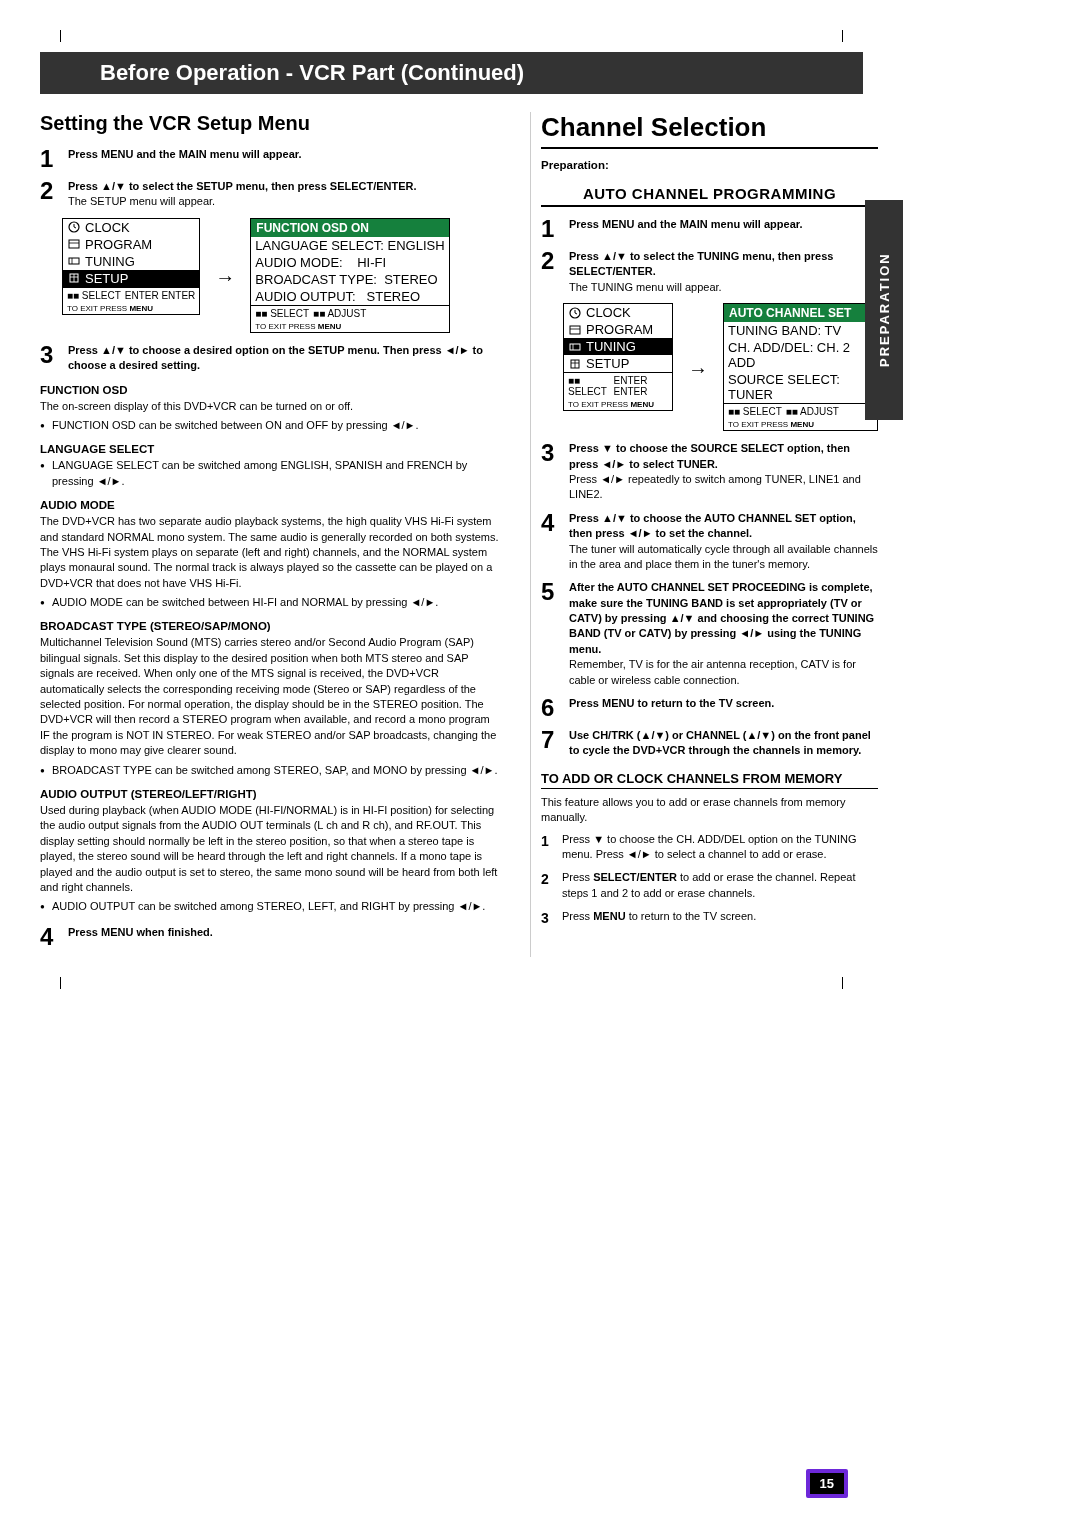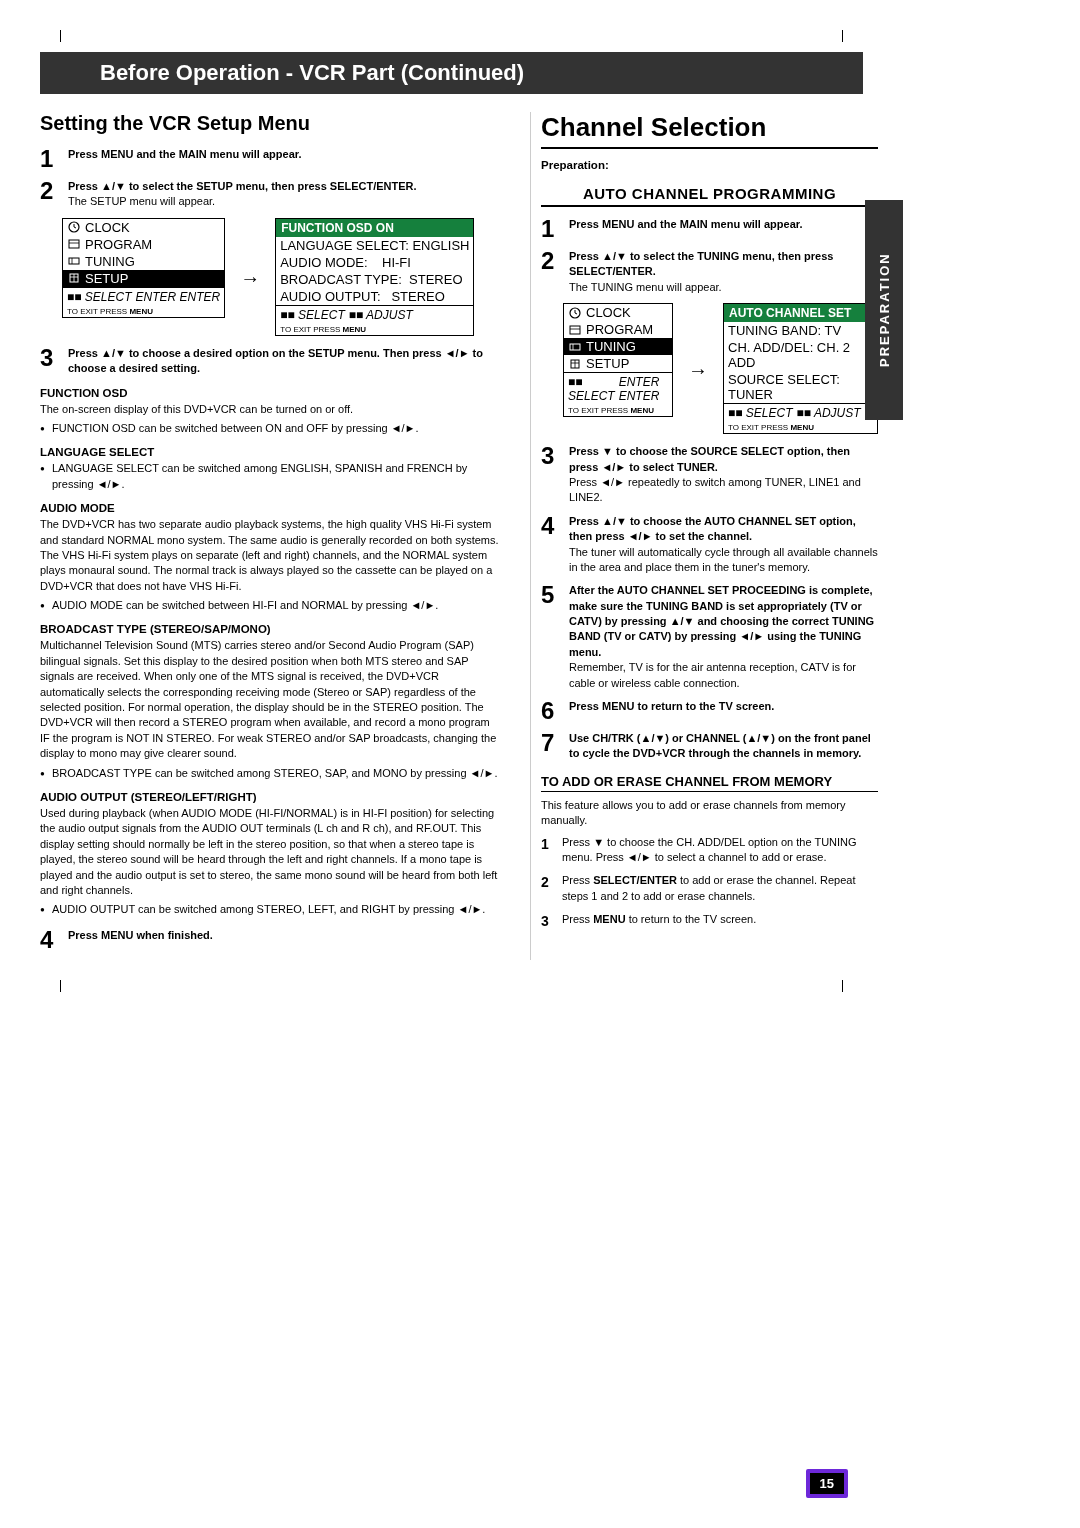--- a/index.html
+++ b/index.html
@@ -193,24 +193,23 @@
 
     .menu-arrow {
       font-size: 20px;
       font-weight: bold;
       align-self: center;
     }
 
     .menu-box-footer {
       border-top: 1px solid #000;
       padding: 2px 4px;
-      font-size: 12px;
+      font-size: 10px;
       display: flex;
       gap: 4px;
-      font-style: italic;
     }
 
     
     .bullet-list {
       list-style: none;
       padding: 0;
     }
 
     .bullet-list li {
       padding-left: 12px;
@@ -534,21 +533,21 @@
 
         <div class="step">
           <div class="step-num">7</div>
           <div class="step-content">
             <b>Use CH/TRK (▲/▼) or CHANNEL (▲/▼) on the front panel to cycle the DVD+VCR through the channels in memory.</b>
           </div>
         </div>
 
       </div>
 
-      <div class="to-add-heading">TO ADD OR ERASE CHANNEL FROM MEMORY</div>
+      <div class="to-add-heading">TO ADD OR CLOCK CHANNELS FROM MEMORY</div>
       <p>This feature allows you to add or erase channels from memory manually.</p>
 
       <div class="step" style="margin-top:6px;">
         <div class="step-num-small">1</div>
         <div class="step-content">
           <span>Press ▼ to choose the CH. ADD/DEL option on the TUNING menu. Press ◄/► to select a channel to add or erase.</span>
         </div>
       </div>
 
       <div class="step">

